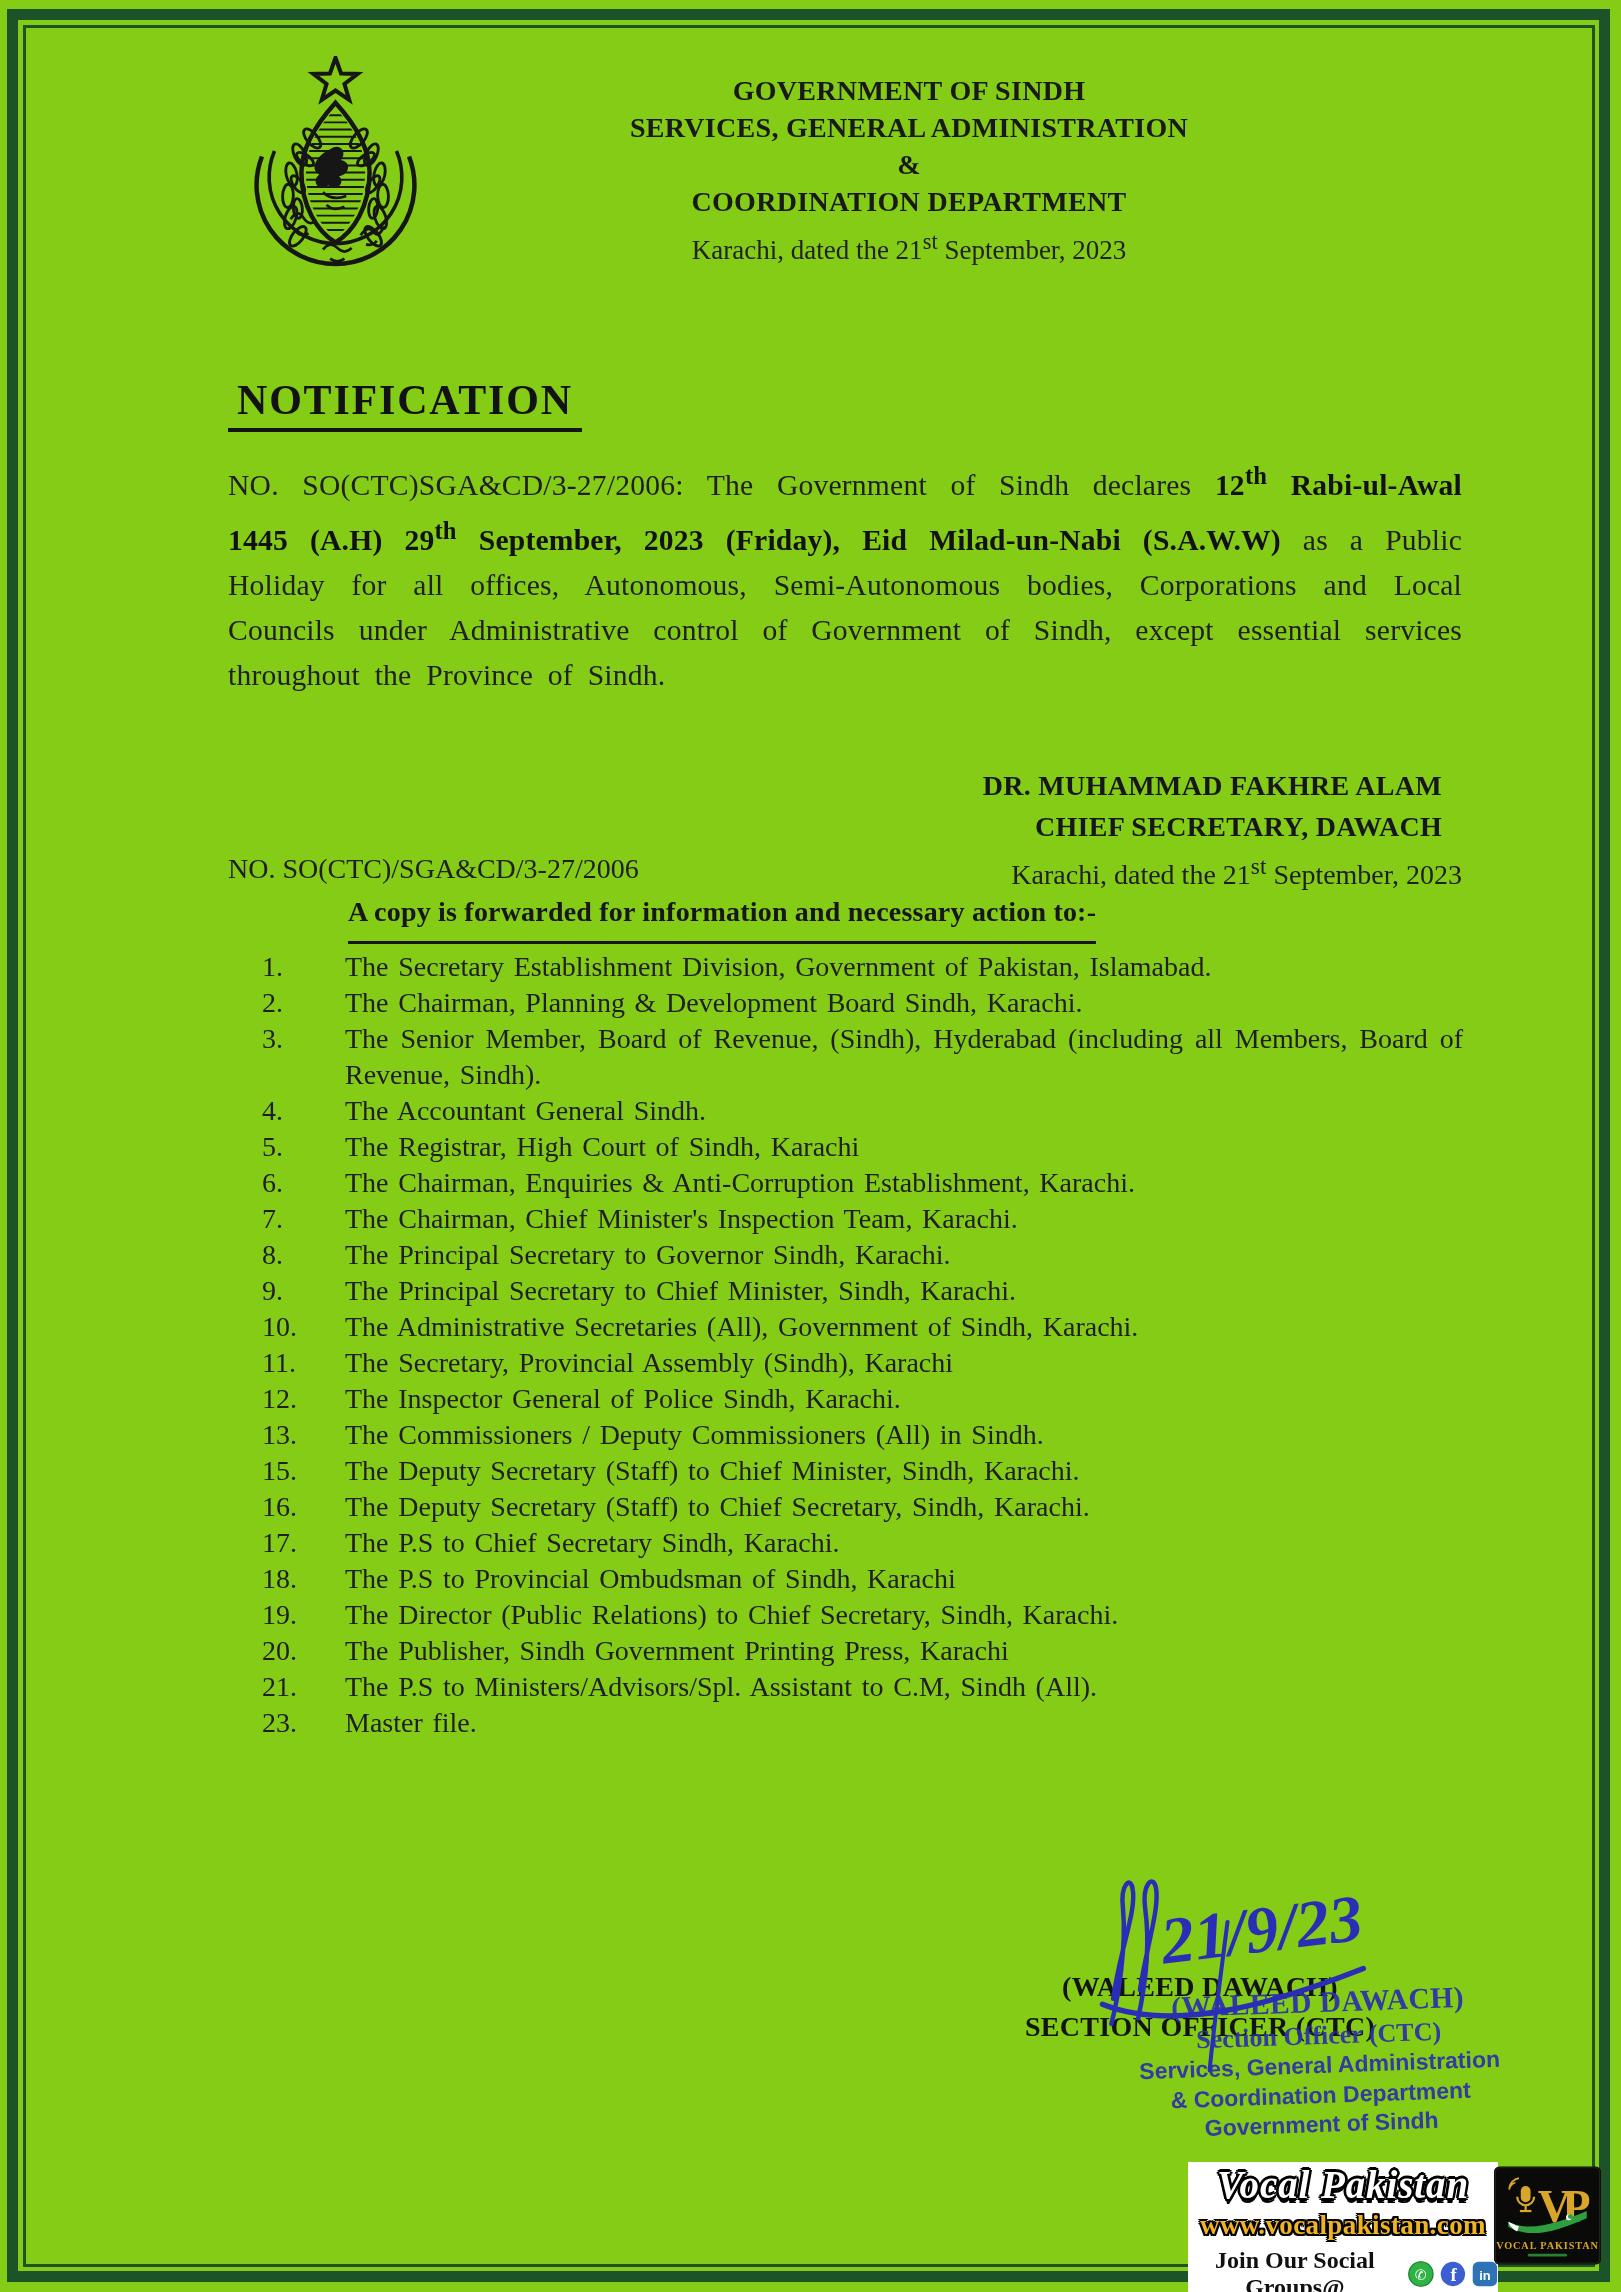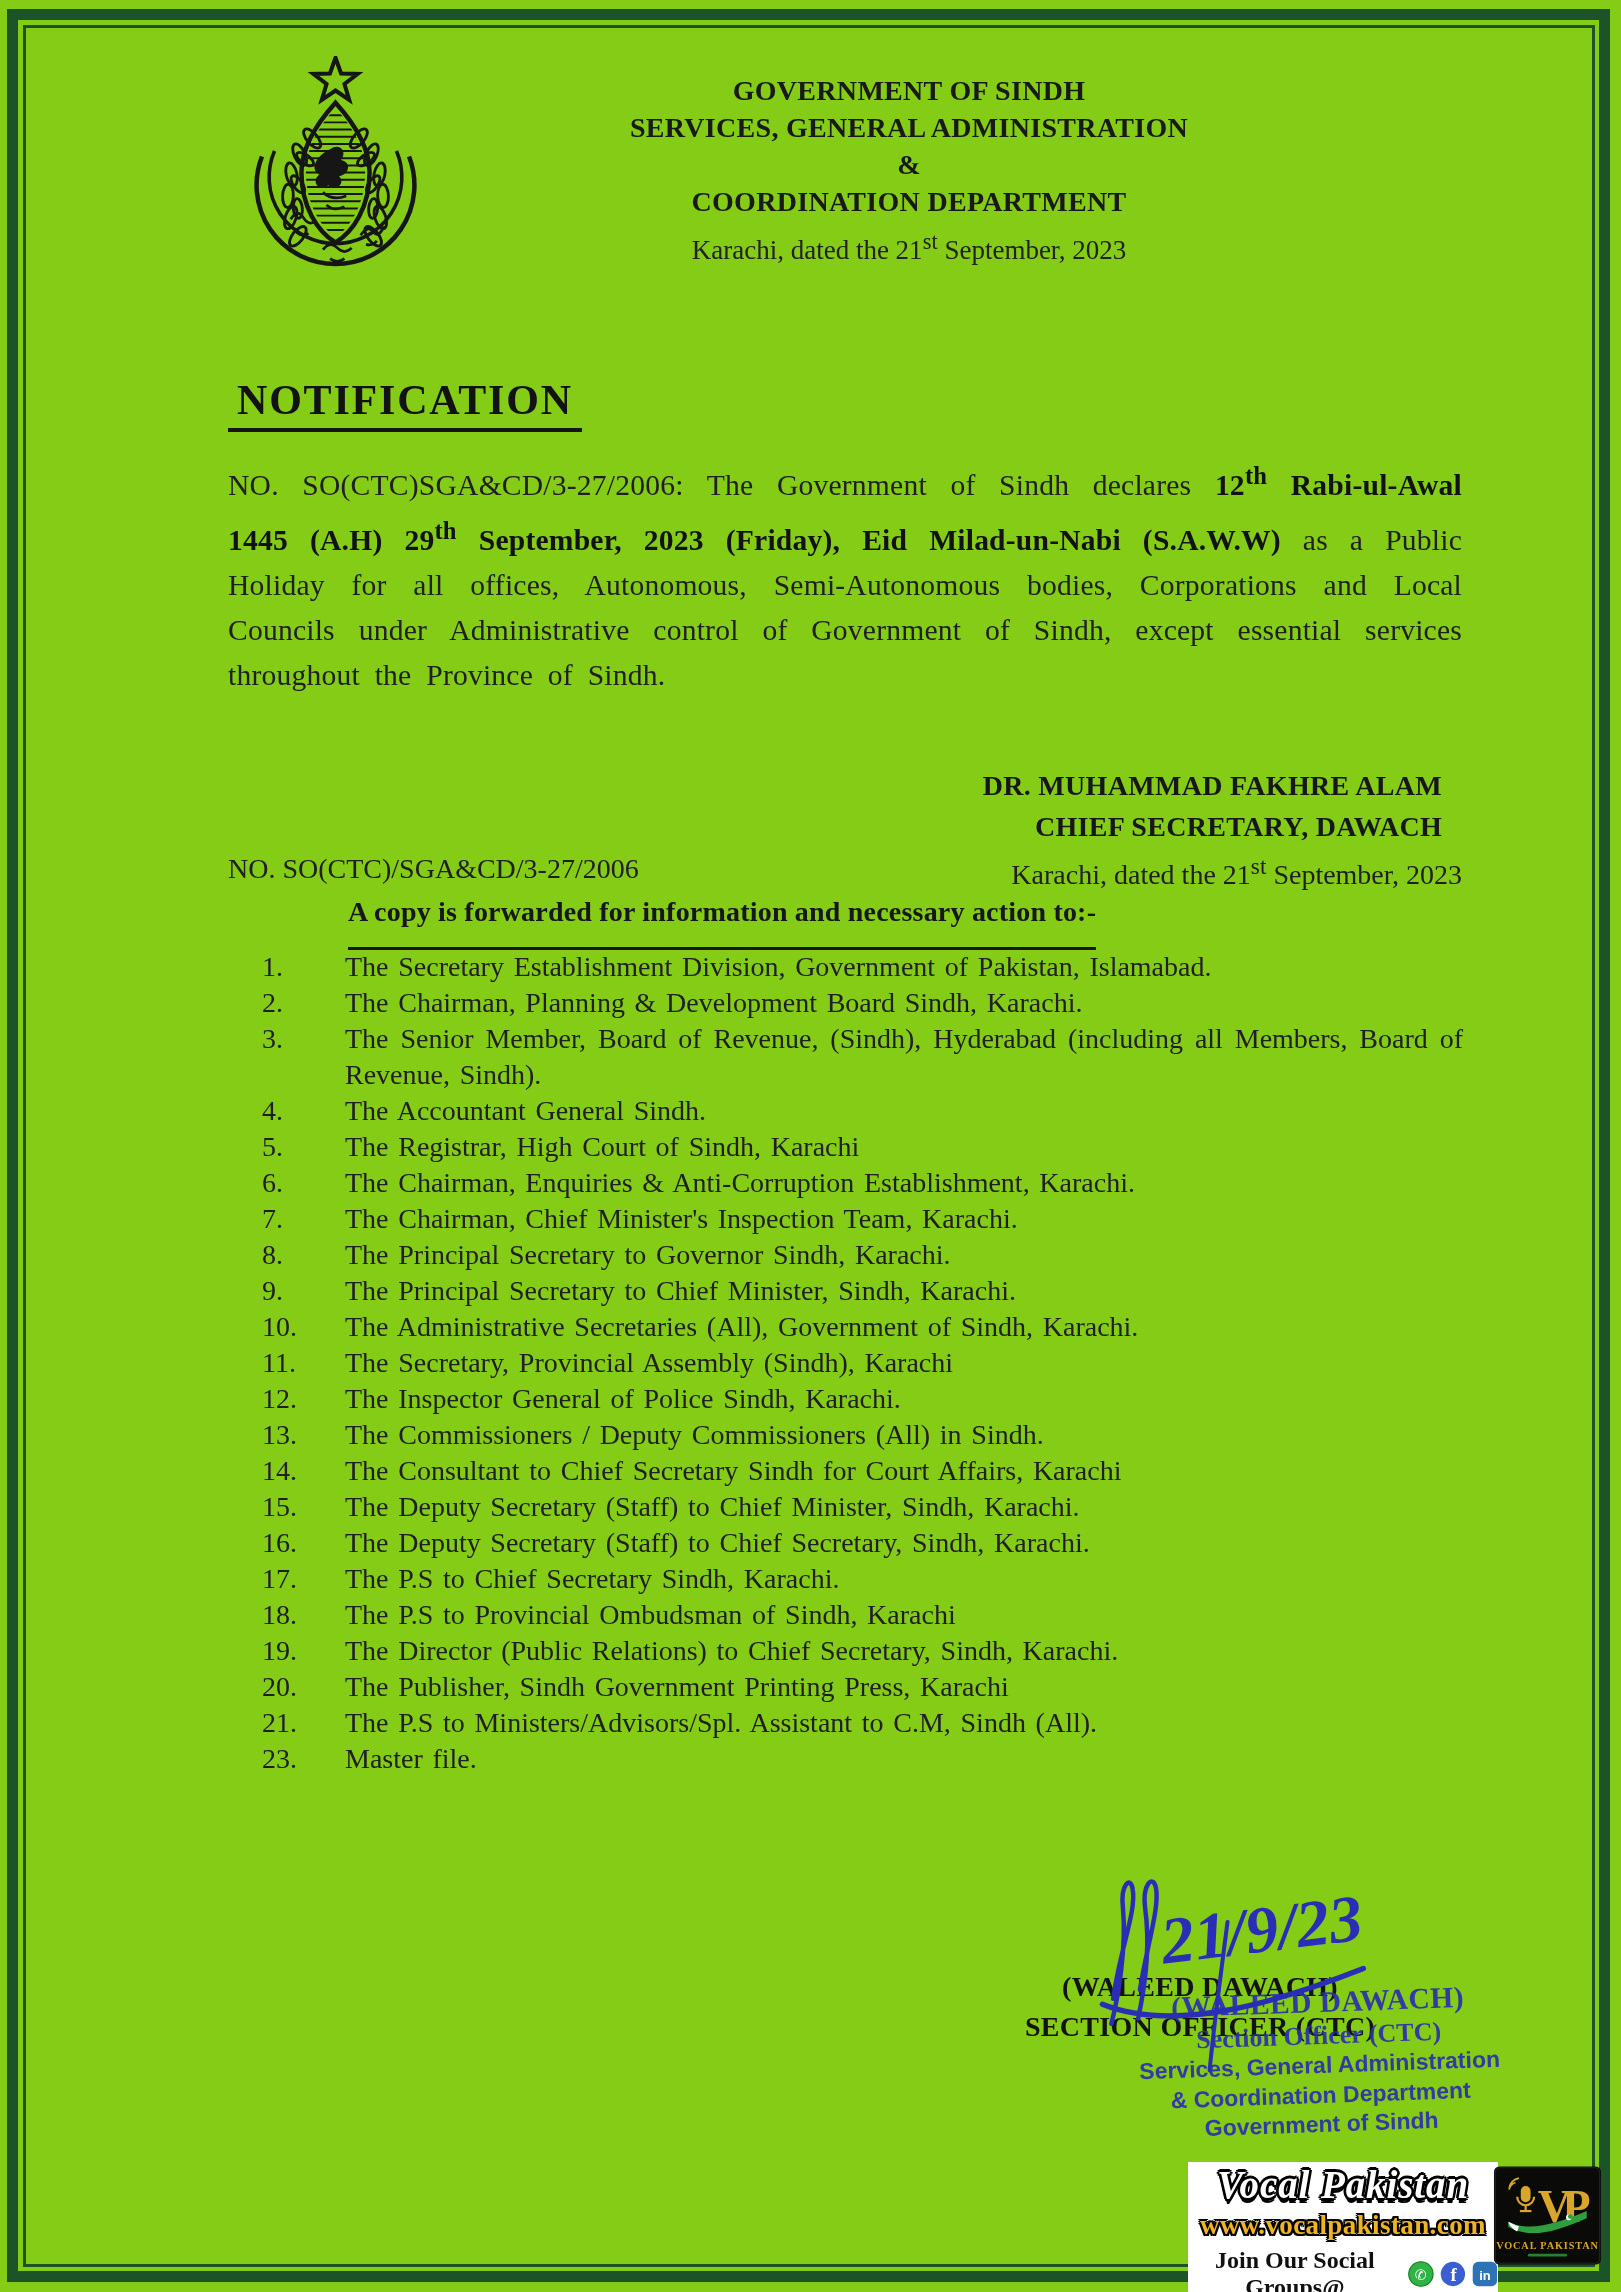--- a/index.html
+++ b/index.html
@@ -37,21 +37,21 @@
   
   .signatory{position:absolute;top:725px;left:896px;width:546px;text-align:right;
              font-weight:bold;font-size:28px;line-height:41px;color:#17171b;letter-spacing:0.3px;margin-top:40px;}
 
   
   .refline{position:absolute;top:853px;left:228px;width:1234px;display:flex;
            justify-content:space-between;font-size:28px;color:var(--ink);}
 
   
   .copyhead{position:absolute;top:896px;left:348px;font-size:28px;font-weight:bold;color:#17171b;
-            border-bottom:3.6px solid #17171b;padding-bottom:19px;letter-spacing:0.2px;}
+            border-bottom:3.6px solid #17171b;padding-bottom:13px;letter-spacing:0.2px;}
 
   
   .dist-list{position:absolute;top:949px;left:262px;width:1201px;font-size:28px;line-height:36px;
              color:var(--ink);word-spacing:2.7px;}
   .dist-row{display:flex;}
   .dist-num{width:83px;flex:none;}
   .dist-txt{flex:1;text-align:justify;}
 
   
   .sig-svg{position:absolute;left:1084px;top:1863px;width:296px;height:219px;z-index:5;}
@@ -204,24 +204,20 @@
         <span class="dist-num">11.</span>
         <span class="dist-txt">The Secretary, Provincial Assembly (Sindh), Karachi</span>
       </div>
       <div class="dist-row">
         <span class="dist-num">12.</span>
         <span class="dist-txt">The Inspector General of Police Sindh, Karachi.</span>
       </div>
       <div class="dist-row">
         <span class="dist-num">13.</span>
         <span class="dist-txt">The Commissioners / Deputy Commissioners (All) in Sindh.</span>
-      </div>
-      <div class="dist-row">
-        <span class="dist-num">14.</span>
-        <span class="dist-txt">The Consultant to Chief Secretary Sindh for Court Affairs, Karachi</span>
       </div>
       <div class="dist-row">
         <span class="dist-num">15.</span>
         <span class="dist-txt">The Deputy Secretary (Staff) to Chief Minister, Sindh, Karachi.</span>
       </div>
       <div class="dist-row">
         <span class="dist-num">16.</span>
         <span class="dist-txt">The Deputy Secretary (Staff) to Chief Secretary, Sindh, Karachi.</span>
       </div>
       <div class="dist-row">

